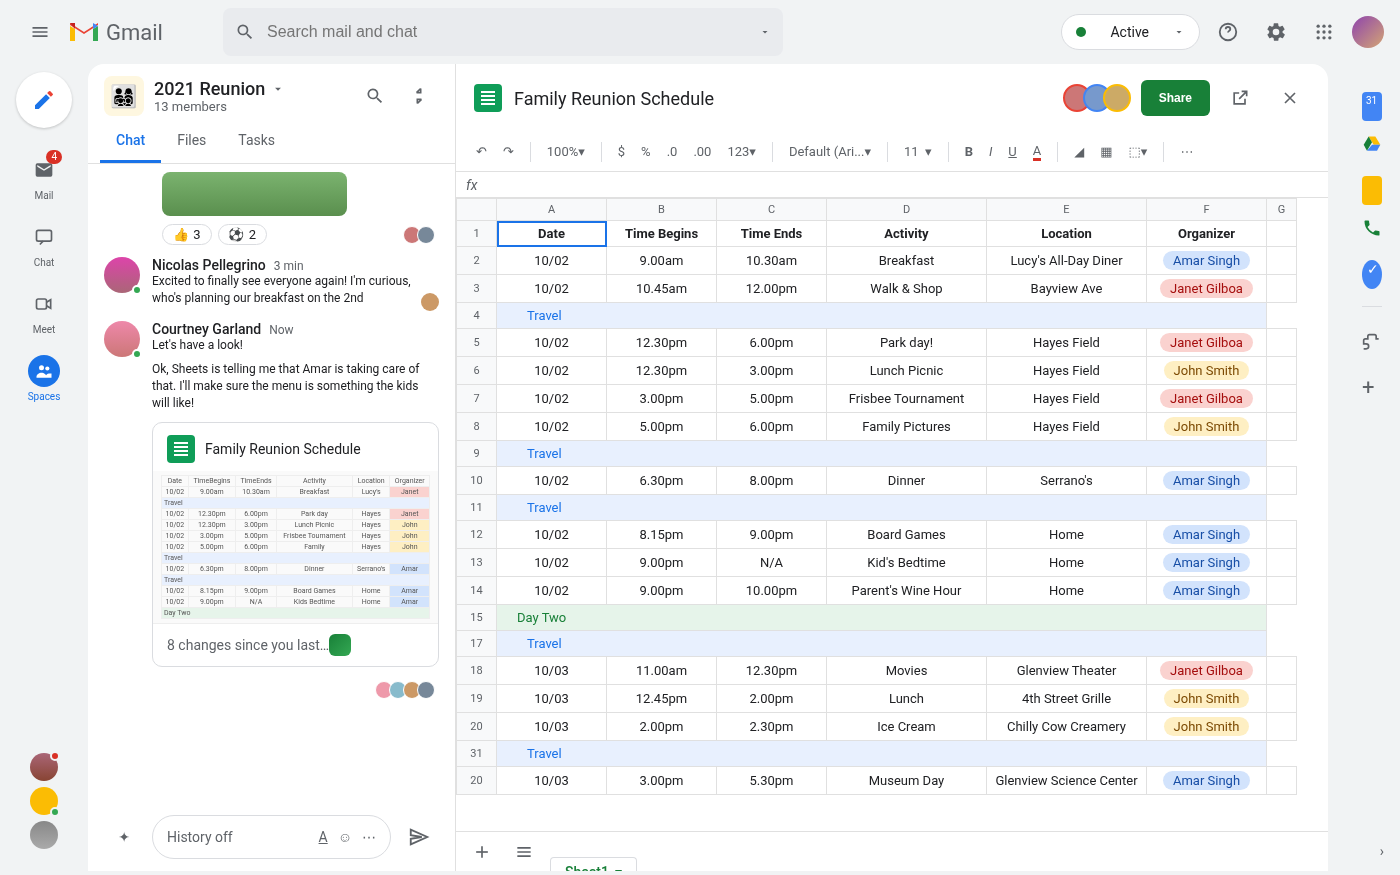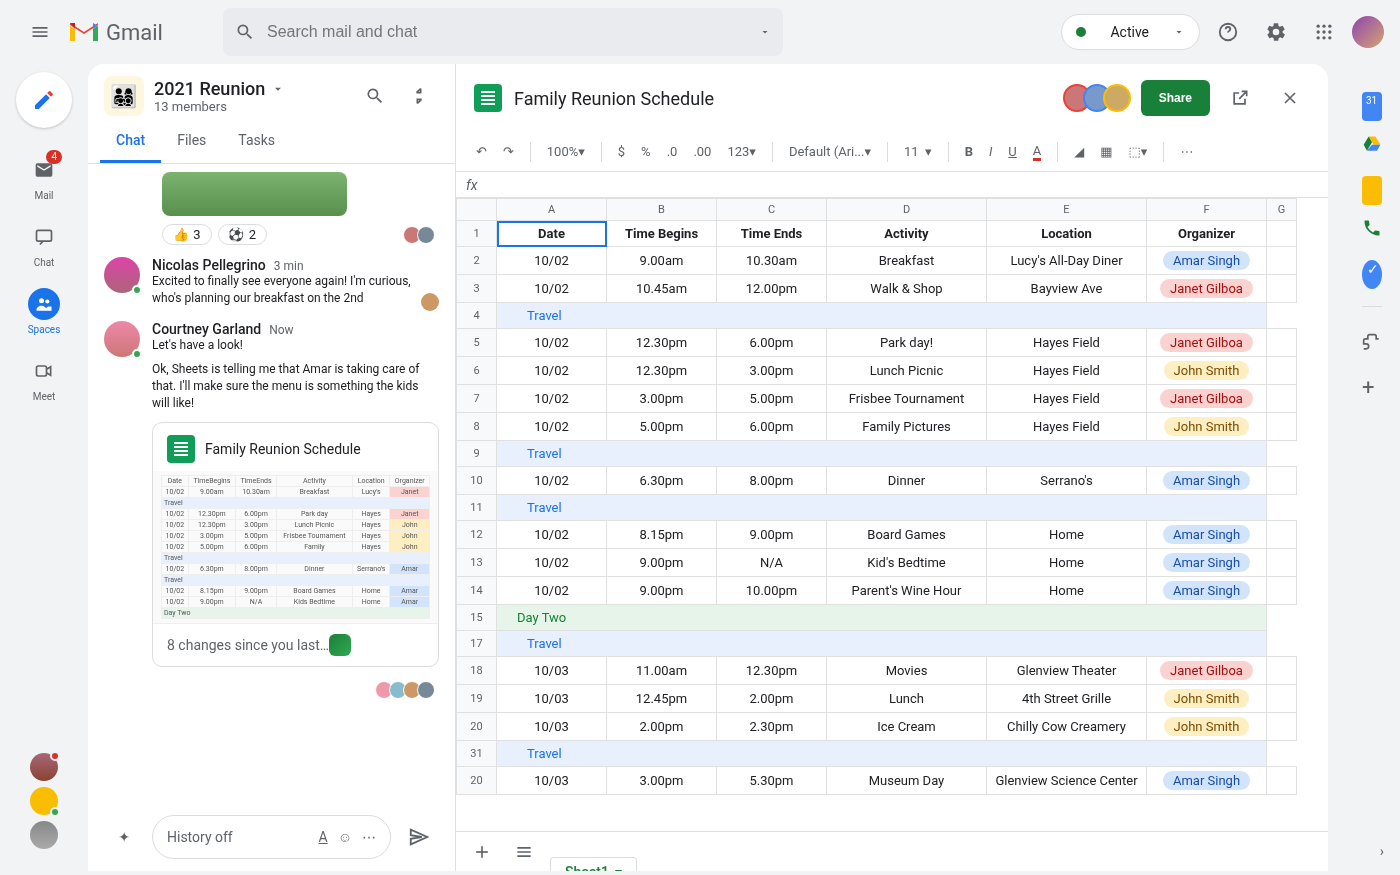--- a/index.html
+++ b/index.html
@@ -195,38 +195,38 @@
   </div>
   <div class="rail-item">
     <div class="rail-icon">
         <svg width="20" height="20" viewBox="0 0 24 24" fill="none" stroke="#5f6368" stroke-width="2">
           <rect x="3" y="4" width="18" height="13" rx="2"></rect>
           <path d="M7 21l4-4"></path>
         </svg>
       </div>
     <div class="rail-label">Chat</div>
   </div>
+  <div class="rail-item">
+    <div class="rail-icon">
+        <svg width="20" height="20" viewBox="0 0 24 24" fill="none" stroke="#5f6368" stroke-width="2">
+          <rect x="3" y="6" width="12" height="12" rx="2"></rect>
+          <path d="M15 10l5-3v10l-5-3"></path>
+        </svg>
+      </div>
+    <div class="rail-label">Meet</div>
+  </div>
   <div class="rail-item active">
     <div class="rail-icon">
         <svg width="20" height="20" viewBox="0 0 24 24" fill="#fff">
           <circle cx="9" cy="8" r="3"></circle>
           <circle cx="16" cy="9" r="2.5"></circle>
           <path d="M3 19c0-3 3-5 6-5s6 2 6 5v1H3zM14 19c0-2 2-4 4-4h3v5h-7z"></path>
         </svg>
       </div>
     <div class="rail-label">Spaces</div>
-  </div>
-  <div class="rail-item">
-    <div class="rail-icon">
-        <svg width="20" height="20" viewBox="0 0 24 24" fill="none" stroke="#5f6368" stroke-width="2">
-          <rect x="3" y="6" width="12" height="12" rx="2"></rect>
-          <path d="M15 10l5-3v10l-5-3"></path>
-        </svg>
-      </div>
-    <div class="rail-label">Meet</div>
   </div>
   <div class="rail-bottom">
     <div class="mini-avatar" style="background:linear-gradient(#a67,#843)">
         <span class="mini-red"></span>
       </div>
     <div class="mini-avatar" style="background:#fbbc04">
         <span class="mini-green"></span>
       </div>
     <div class="mini-avatar" style="background:linear-gradient(#888,#aaa)"></div>
   </div>

